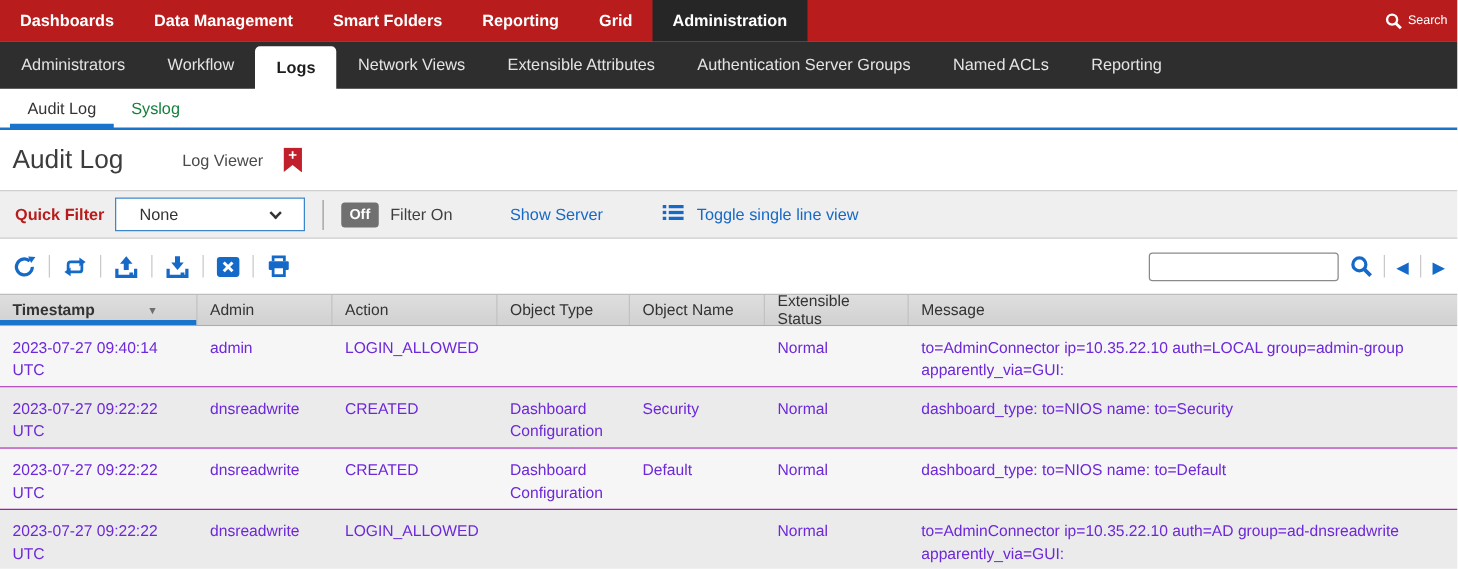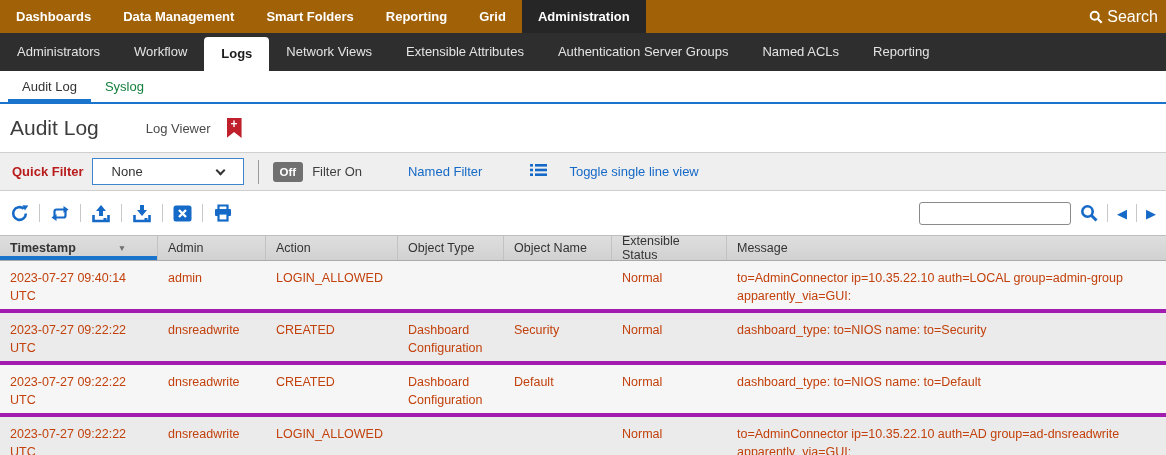--- a/index.html
+++ b/index.html
@@ -1,25 +1,25 @@
 <!DOCTYPE html>
 <html><head>
 <meta charset="utf-8">
 <style>
   * { box-sizing: border-box; margin: 0; padding: 0; }
   html,body { width:1166px; height:455px; overflow:hidden; background:#fff;
     font-family:"Liberation Sans", sans-serif; }
 
   
-  .topnav { height:33px; background:#a16207; display:flex; align-items:stretch;
+  .topnav { height:33px; background:#b91c1c; display:flex; align-items:stretch;
     position:relative; color:#fff; font-size:13px; font-weight:bold; }
   .topnav .nav-item { line-height:33px; padding:0 16px; cursor:pointer; white-space:nowrap; }
   .topnav .nav-item.active { background:#262626; }
   .top-search { position:absolute; right:8px; top:0; height:33px; display:flex;
-    align-items:center; gap:4px; font-weight:normal; font-size:16px; cursor:pointer; }
+    align-items:center; gap:4px; font-weight:normal; font-size:10px; cursor:pointer; }
 
   
   .subnav { height:38px; background:#2e2e2e; display:flex; font-size:13px;
     color:#e4e4e4; position:relative; }
   .subnav .nav-item { line-height:38px; padding:0 17px; cursor:pointer; white-space:nowrap; }
   .subnav .nav-item.active { background:#fff; color:#1c1c1c; font-weight:bold;
     border-radius:4px 4px 0 0; margin-top:4px; height:40px; line-height:34px;
     position:relative; z-index:3; }
 
   
@@ -49,21 +49,21 @@
     display:flex; align-items:center; justify-content:space-between; padding:0 19px;
     cursor:pointer; }
   .chev { width:7px; height:7px; border-right:2px solid #333; border-bottom:2px solid #333;
     transform:rotate(45deg); margin-top:-3px; }
   .qf-divider { width:1px; height:24px; background:#9a9a9a; margin:0 14px; }
   .off-btn { background:#707070; color:#fff; font-size:11.5px; font-weight:bold;
     padding:4px 7px; border-radius:3px; border:none; cursor:pointer; }
   .filter-on-label { margin-left:9px; color:#3f3f3f; }
   .link { color:#1569c7; cursor:pointer; text-decoration:none; }
   .show-filter { margin-left:46px; }
-  .toggle-view { margin-left:22px; }
+  .toggle-view { margin-left:10px; }
   .list-icon { margin-left:48px; display:inline-block; }
 
   
   .toolbar { height:44px; display:flex; align-items:center; padding:0 10px;
     justify-content:space-between; }
   .tb-left { display:flex; align-items:center; gap:10px; }
   .tb-sep { width:1px; height:18px; background:#c9c9c9; }
   .tb-icon { display:flex; align-items:center; cursor:pointer; }
   .tb-right { display:flex; align-items:center; gap:9px; }
   .search-input { width:152px; height:23px; border:1px solid #8a8a8a; border-radius:3px;
@@ -76,22 +76,22 @@
     font-size:12.5px; color:#333; }
   .th { padding:0 10px; display:flex; align-items:center;
     border-right:1px solid #c2c2c2; position:relative; cursor:pointer;gap:35px; }
   .th:last-child { border-right:none; }
   .th.sorted { font-weight:bold; }
   .th.sorted::after { content:""; position:absolute; left:0; right:0; bottom:0;
     height:4px; background:#1b74cc; }
   .sort-glyph { margin-left:7px; color:#6f6f6f; font-size:8.5px; }
   .c0{width:158px;} .c1{width:108px;} .c2{width:132px;} .c3{width:106px;}
   .c4{width:108px;} .c5{width:115px;} .c6{flex:1;}
-  .trow { display:flex; font-size:12.5px; color:#c2410c; min-height:48.5px;
-    border-bottom:4px solid #a21caf; cursor:default; }
+  .trow { display:flex; font-size:12.5px; color:#6d28d9; min-height:48.5px;
+    border-bottom:1px solid #a21caf; cursor:default; }
   .trow:nth-child(odd){ background:#f6f6f6; }
   .trow:nth-child(even){ background:#ebebeb; }
   .td { padding:9px 10px 4px; line-height:1.4; word-wrap:break-word; }
 </style>
 </head>
 <body>
 
 <div class="topnav">
   <div class="nav-item">Dashboards</div>
   <div class="nav-item">Data Management</div>
@@ -134,21 +134,21 @@
 
 <div class="quickfilter">
   <span class="qf-label">Quick Filter</span>
   <div class="qf-select">
     <span>None</span>
     <span class="chev"></span>
   </div>
   <div class="qf-divider"></div>
   <button class="off-btn">Off</button>
   <span class="filter-on-label">Filter On</span>
-  <a class="link show-filter">Named Filter</a>
+  <a class="link show-filter">Show Server</a>
   <span class="list-icon">
     <svg width="17" height="14" viewBox="0 0 17 14" fill="#1569c7">
         <rect x="0" y="1" width="3" height="2.6"></rect>
         <rect x="5" y="1" width="12" height="2.6"></rect>
         <rect x="0" y="5.7" width="3" height="2.6"></rect>
         <rect x="5" y="5.7" width="12" height="2.6"></rect>
         <rect x="0" y="10.4" width="3" height="2.6"></rect>
         <rect x="5" y="10.4" width="12" height="2.6"></rect>
       </svg>
   </span>

